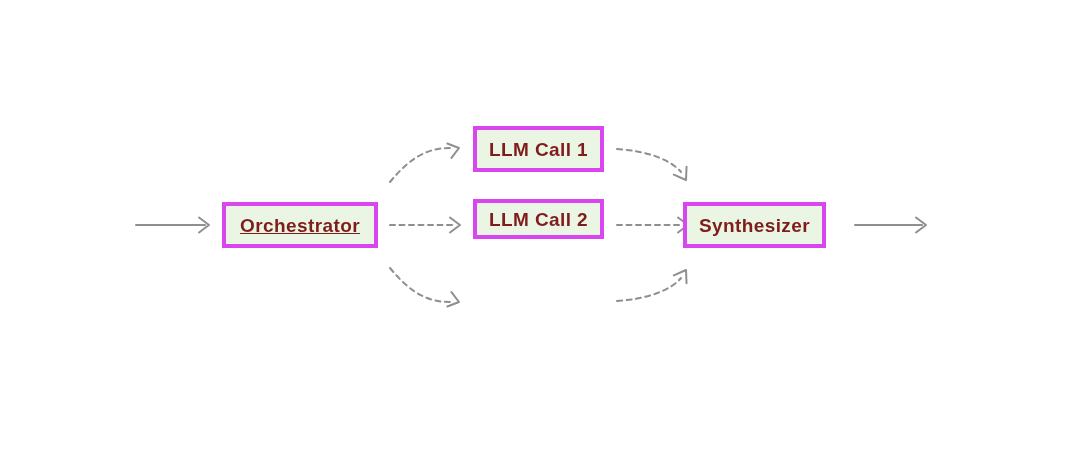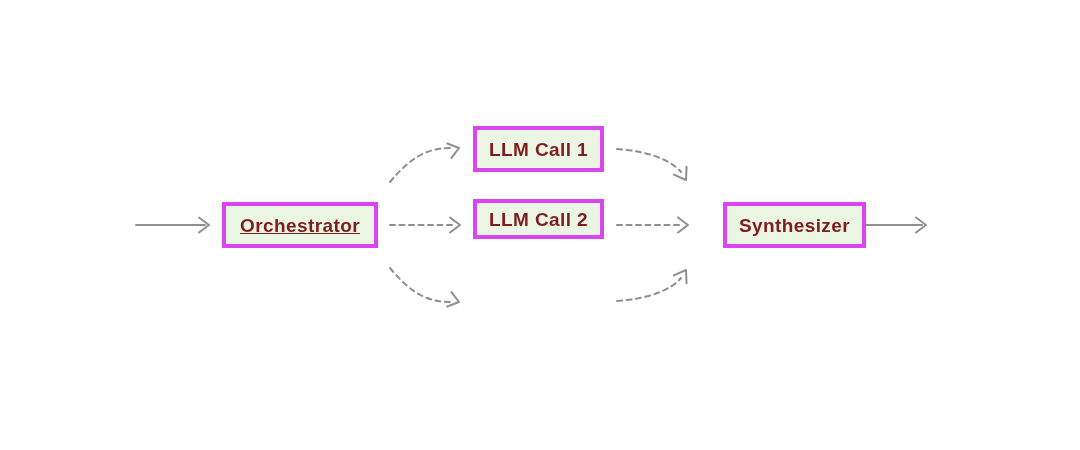--- a/index.html
+++ b/index.html
@@ -48,21 +48,21 @@
     color: #b5532f;
     border-radius: 999px;
   }
 
   
   #node-in           { left: 72px;  top: 202px; width: 55px;  height: 46px; }
   #node-orchestrator { left: 222px; top: 202px; width: 156px; height: 46px; text-decoration: underline; }
   #node-llm-1        { left: 473px; top: 126px; width: 131px; height: 46px; }
   #node-llm-2        { left: 473px; top: 192px; width: 131px; height: 40px; margin-top: 7px; }
   #node-llm-3        { left: 473px; top: 277px; width: 131px; height: 46px; }
-  #node-synthesizer  { left: 723px; top: 202px; width: 143px; height: 46px; }
+  #node-synthesizer  { left: 683px; top: 202px; width: 143px; height: 46px; }
   #node-out          { left: 938px; top: 201px; width: 69px;  height: 48px; }
 
   .edge-line {
     fill: none;
     stroke: #8f8f8f;
     stroke-width: 2;
     stroke-linecap: round;
   }
   .edge-line.dashed {
     stroke-dasharray: 5 4.5;

